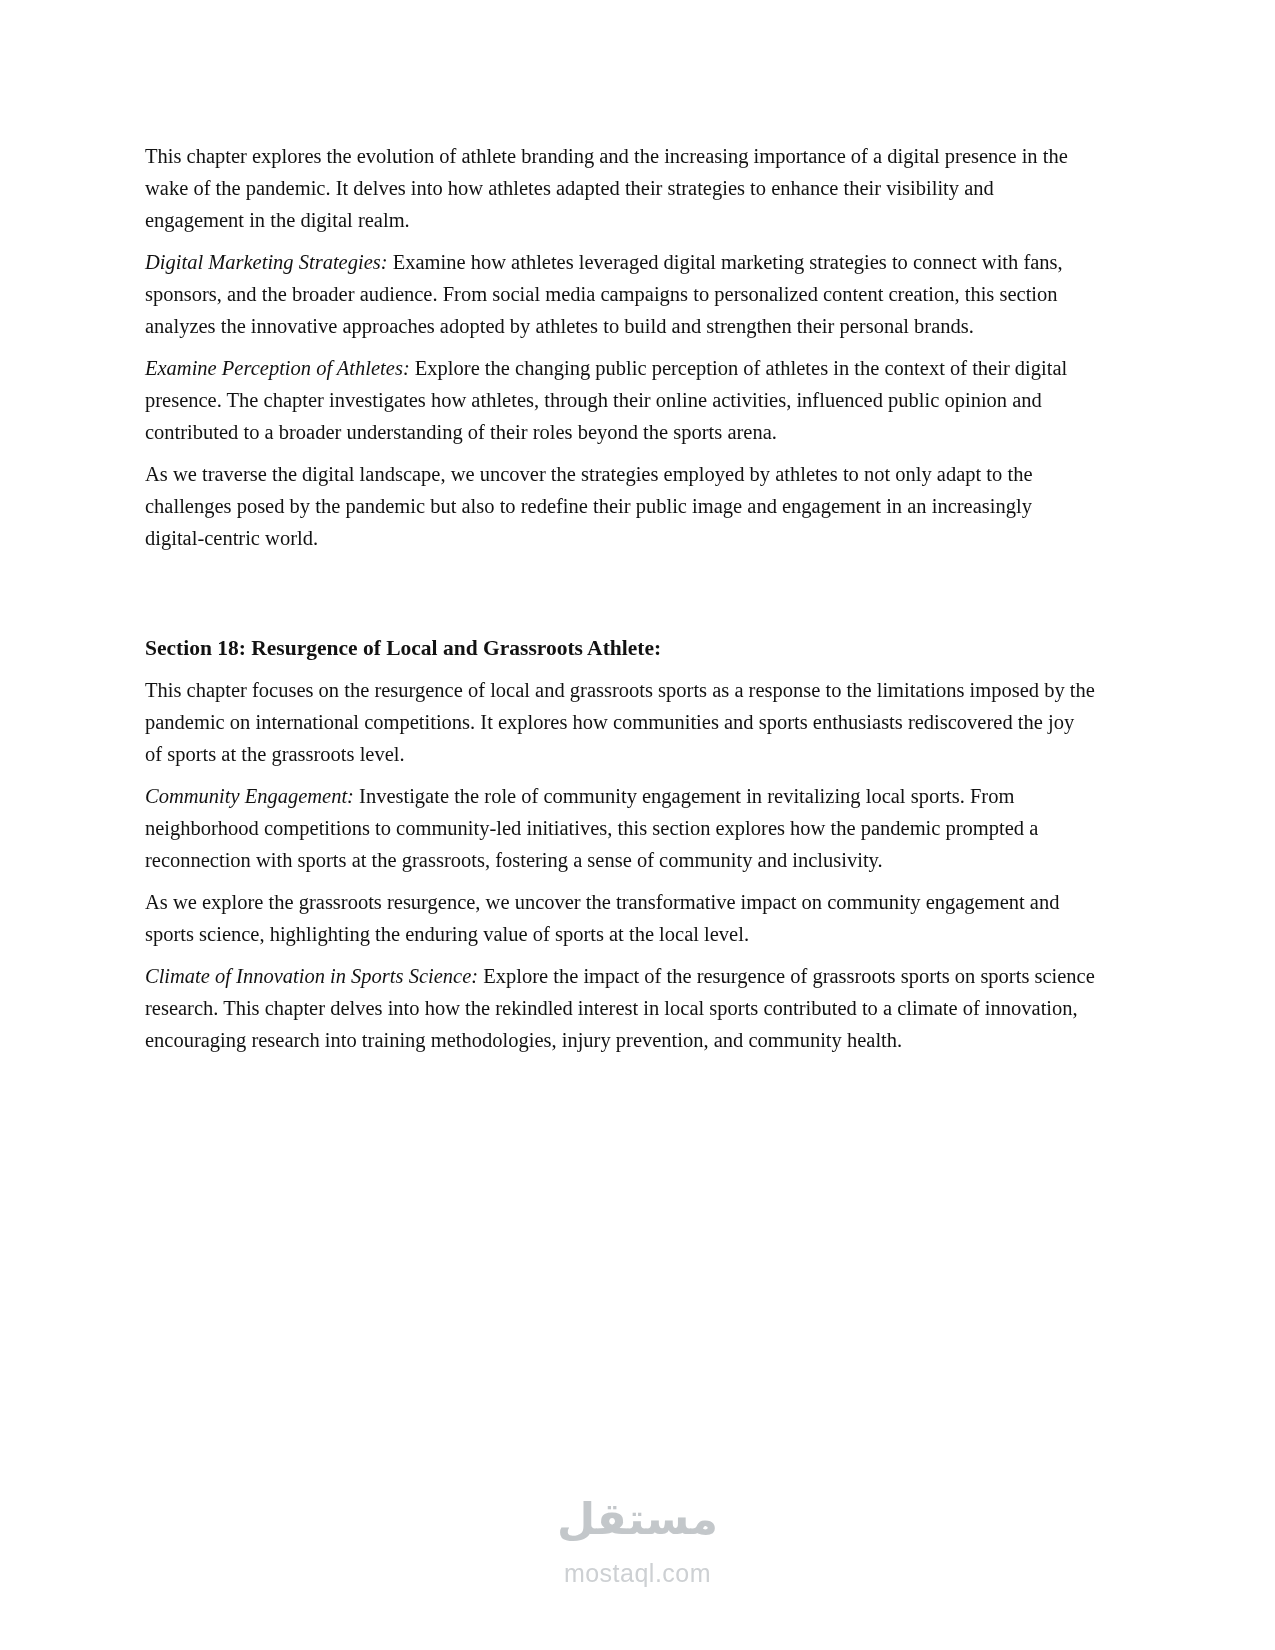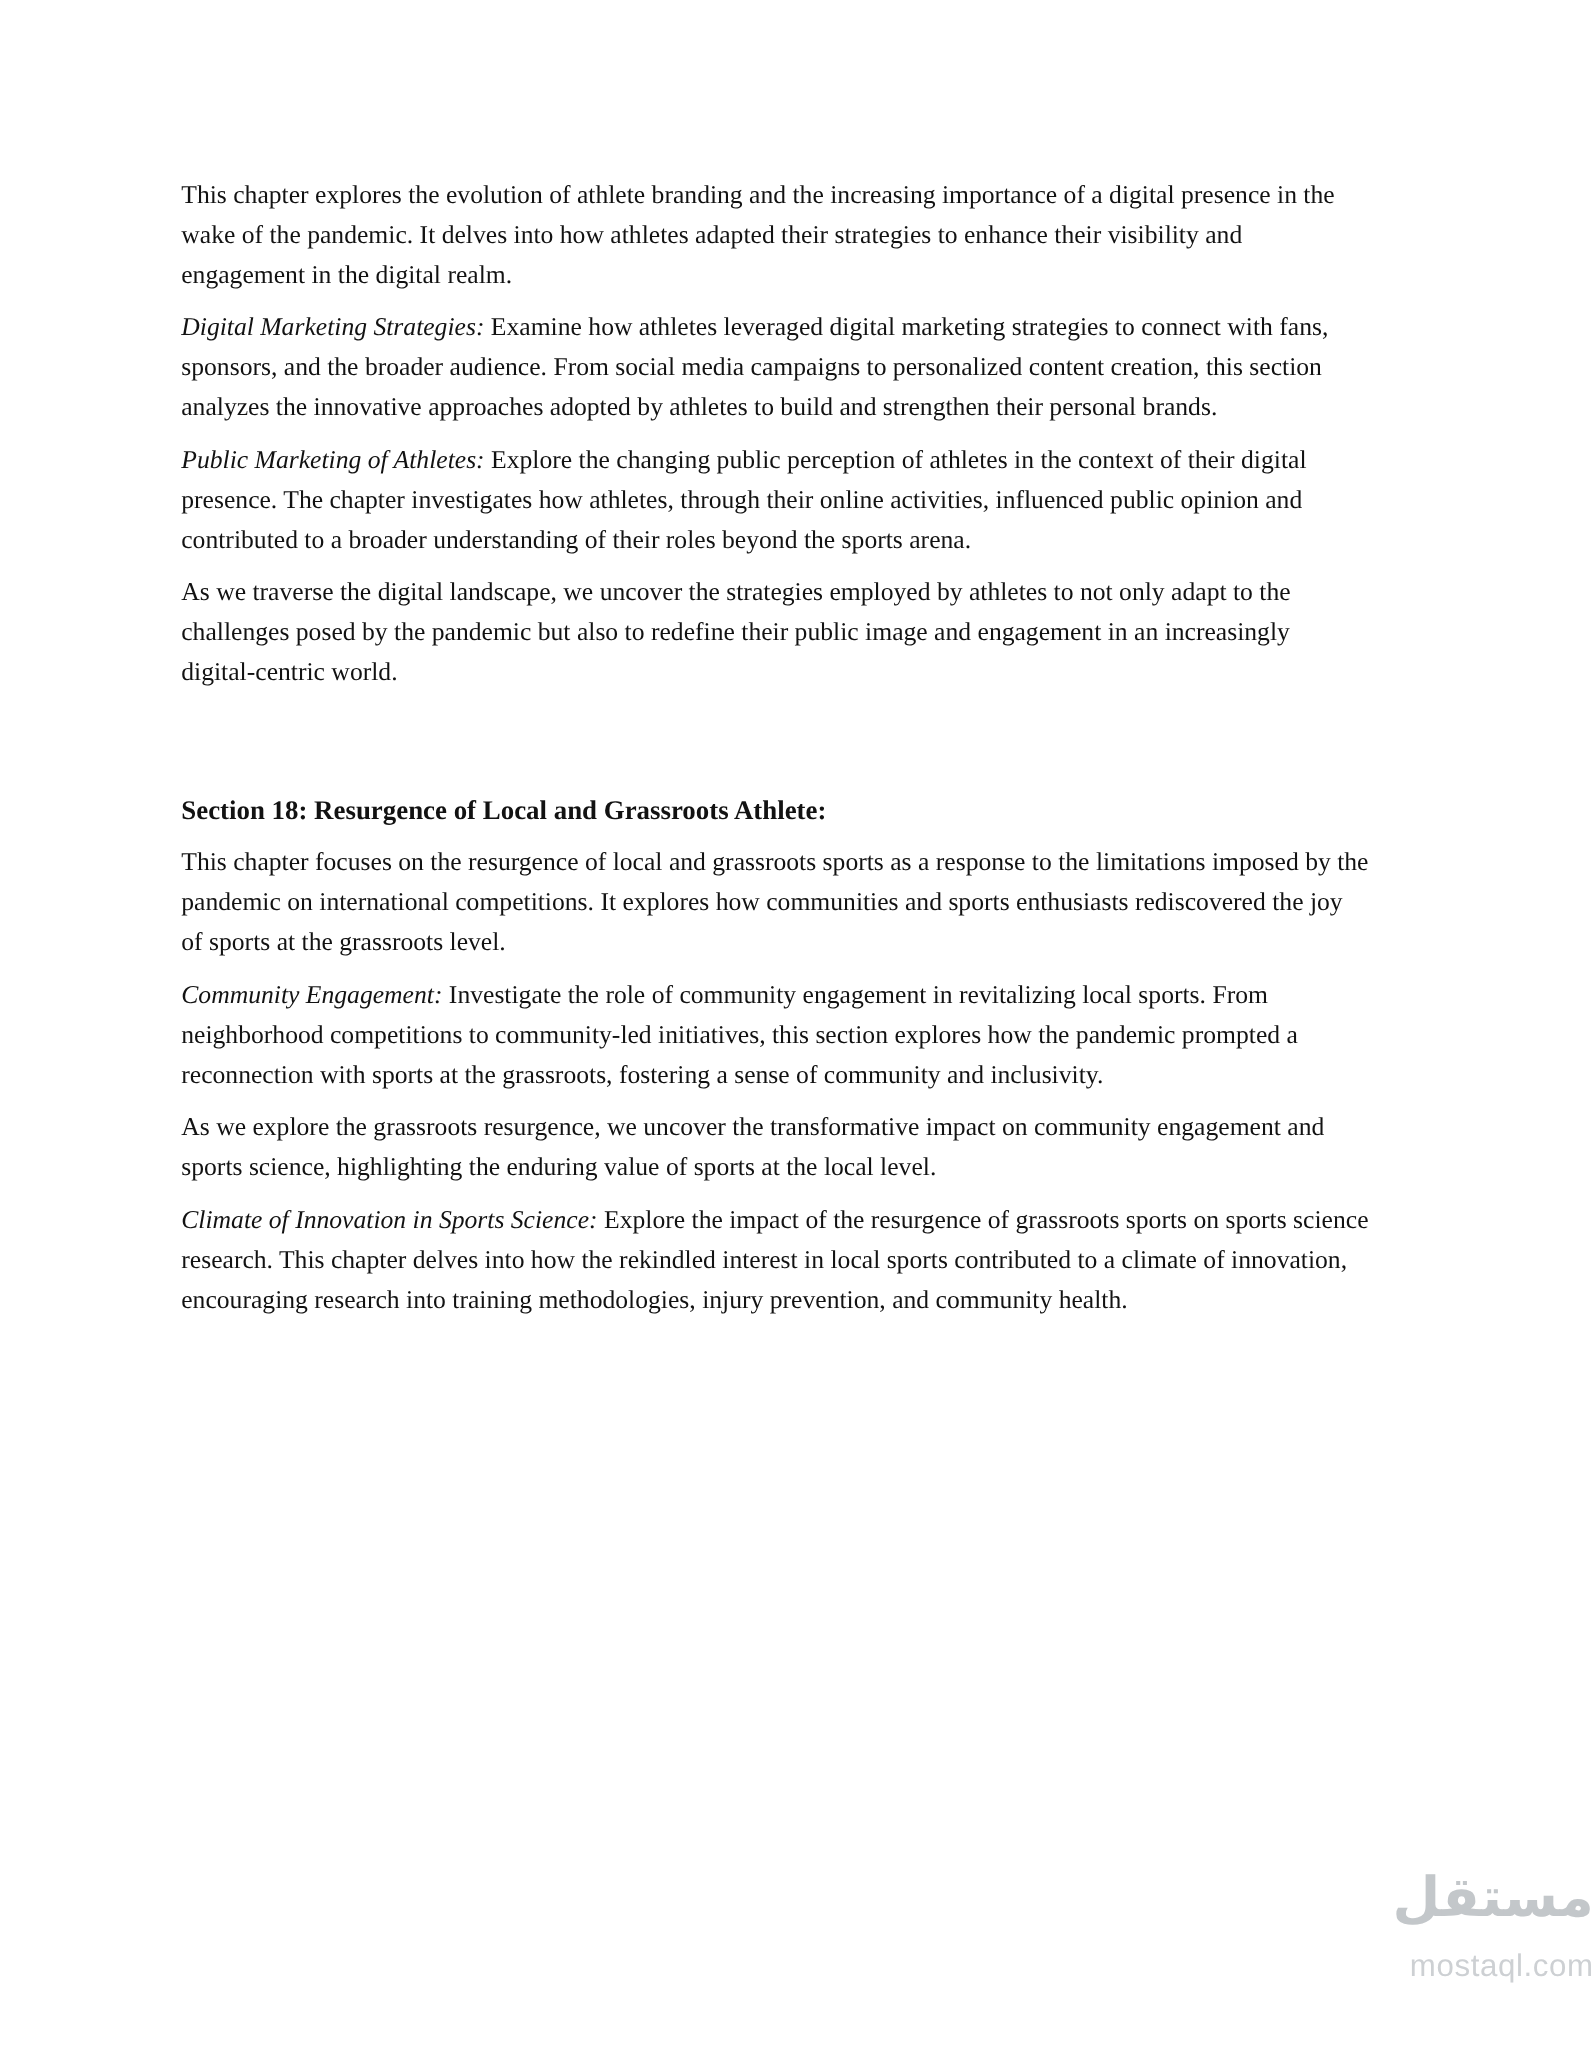--- a/index.html
+++ b/index.html
@@ -44,21 +44,21 @@
     margin-bottom: 0;
   }
   span.lead {
     font-style: italic;
   }
   .watermark {
     position: absolute;
     left: 0;
     right: 0;
     bottom: 62px;
-    text-align: right;
+    text-align: center;
     user-select: none;
   }
   .wm-logo {
     font-family: "DejaVu Sans", sans-serif;
     font-size: 44px;
     font-weight: bold;
     color: #c3c7ca;
     line-height: 1.1;
   }
   .wm-site {
@@ -71,21 +71,21 @@
 </style>
 </head>
 <body>
 
 <div class="page">
   <div class="content">
 
     <section class="doc-section">
       <p class="para"><span>This chapter explores the evolution of athlete branding and the increasing importance of a digital presence in the wake of the pandemic. It delves into how athletes adapted their strategies to enhance their visibility and engagement in the digital realm.</span></p>
       <p class="para"><span class="lead">Digital Marketing Strategies:</span> <span>Examine how athletes leveraged digital marketing strategies to connect with fans, sponsors, and the broader audience. From social media campaigns to personalized content creation, this section analyzes the innovative approaches adopted by athletes to build and strengthen their personal brands.</span></p>
-      <p class="para"><span class="lead">Public Marketing of Athletes:</span> <span>Explore the changing public perception of athletes in the context of their digital presence. The chapter investigates how athletes, through their online activities, influenced public opinion and contributed to a broader understanding of their roles beyond the sports arena.</span></p>
+      <p class="para"><span class="lead">Examine Perception of Athletes:</span> <span>Explore the changing public perception of athletes in the context of their digital presence. The chapter investigates how athletes, through their online activities, influenced public opinion and contributed to a broader understanding of their roles beyond the sports arena.</span></p>
       <p class="para"><span>As we traverse the digital landscape, we uncover the strategies employed by athletes to not only adapt to the challenges posed by the pandemic but also to redefine their public image and engagement in an increasingly digital-centric world.</span></p>
     </section>
 
     <section class="doc-section">
       <h2 class="heading">Section 18: Resurgence of Local and Grassroots Athlete:</h2>
       <p class="para"><span>This chapter focuses on the resurgence of local and grassroots sports as a response to the limitations imposed by the pandemic on international competitions. It explores how communities and sports enthusiasts rediscovered the joy of sports at the grassroots level.</span></p>
       <p class="para"><span class="lead">Community Engagement:</span> <span>Investigate the role of community engagement in revitalizing local sports. From neighborhood competitions to community-led initiatives, this section explores how the pandemic prompted a reconnection with sports at the grassroots, fostering a sense of community and inclusivity.</span></p>
       <p class="para"><span>As we explore the grassroots resurgence, we uncover the transformative impact on community engagement and sports science, highlighting the enduring value of sports at the local level.</span></p>
       <p class="para"><span class="lead">Climate of Innovation in Sports Science:</span> <span>Explore the impact of the resurgence of grassroots sports on sports science research. This chapter delves into how the rekindled interest in local sports contributed to a climate of innovation, encouraging research into training methodologies, injury prevention, and community health.</span></p>
     </section>

